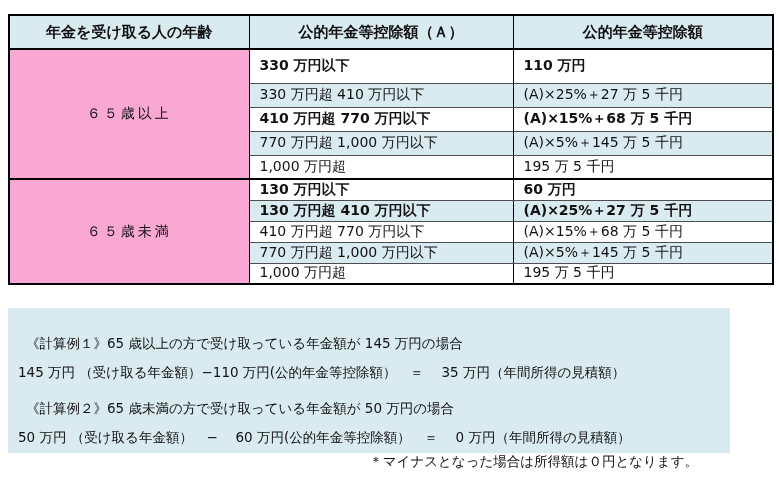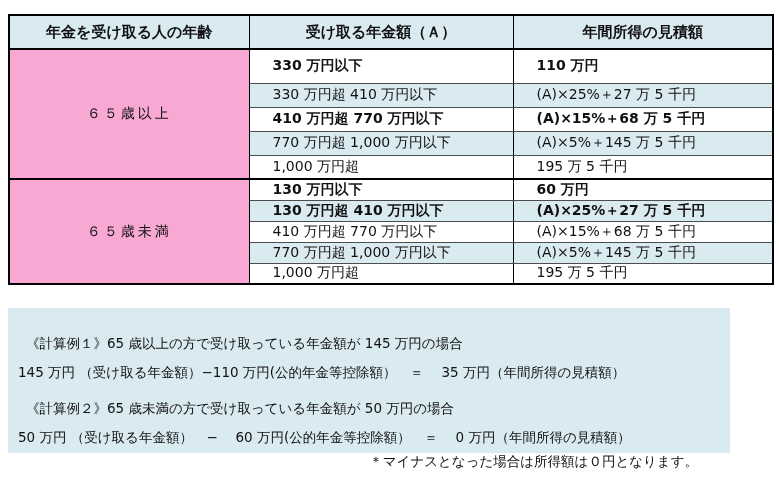--- a/index.html
+++ b/index.html
@@ -39,21 +39,21 @@
     vertical-align: middle;
   }
   td.age-cell {
     background: #f9a8d4;
     text-align: center;
     vertical-align: middle;
     font-size: 15px;
     letter-spacing: 3px;
   }
   td.val {
-    padding-left: 23px;
+    padding-left: 10px;
     vertical-align: middle;
     border-bottom: 1px solid #4d4d4d;
     background: #ffffff;
   }
   tr.shaded td.val { background: #d9eaf1; }
   tr.b td.val { font-weight: bold; }
   tr.h34 { height: 34px; }
   tr.h24 { height: 24px; }
   tr.h21 { height: 21px; }
   tr.sec-start td { border-top: 2.5px solid #000000; }
@@ -82,22 +82,22 @@
 
   <table class="pension">
     <colgroup>
       <col style="width:240px">
       <col style="width:264px">
       <col style="width:260px">
     </colgroup>
     <thead>
       <tr>
         <th>年金を受け取る人の年齢</th>
-        <th>受け取る年金額（Ａ）</th>
-        <th>年間所得の見積額</th>
+        <th>公的年金等控除額（Ａ）</th>
+        <th>公的年金等控除額</th>
       </tr>
     </thead>
     <tbody>
 
       <tr class="h34 b">
         <td class="age-cell" rowspan="5">６５歳以上</td>
         <td class="val">330 万円以下</td>
         <td class="val">110 万円</td>
       </tr>
       <tr class="h24 shaded">

